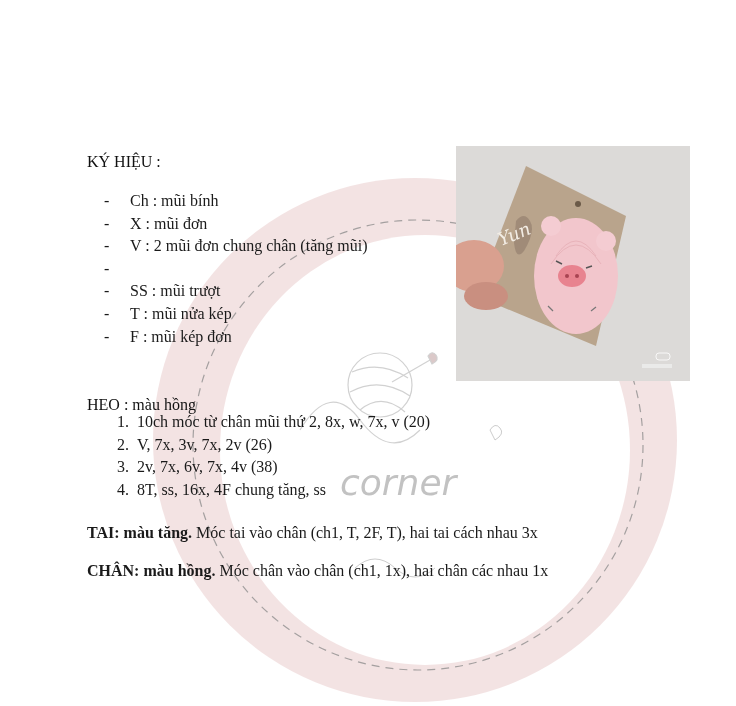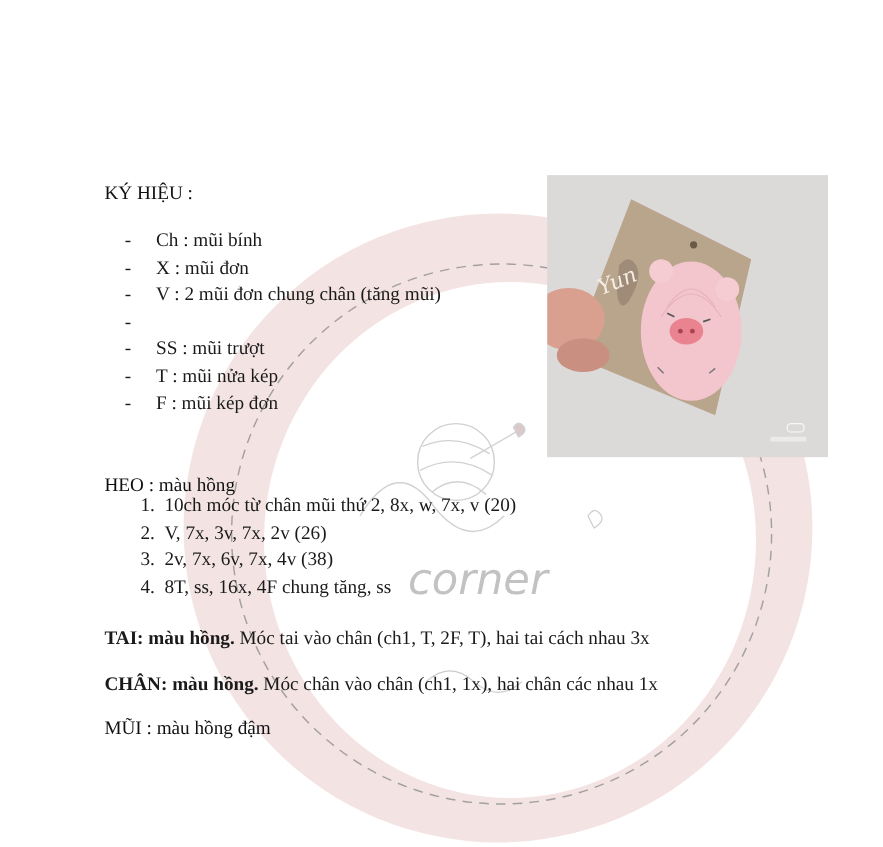--- a/index.html
+++ b/index.html
@@ -104,23 +104,22 @@
     <li>
         <span class="num">3.</span>
         <span>2v, 7x, 6v, 7x, 4v (38)</span>
       </li>
     <li>
         <span class="num">4.</span>
         <span>8T, ss, 16x, 4F chung tăng, ss</span>
       </li>
   </ol>
 
-  <div class="para" style="top:524px;"><b>TAI: màu hồng.</b><span> Móc tai vào chân (ch1, T, 2F, T), hai tai cách nhau 3x</span></div>
+  <div class="para" style="top:524px;"><b>TAI: màu tăng.</b><span> Móc tai vào chân (ch1, T, 2F, T), hai tai cách nhau 3x</span></div>
   <div class="para" style="top:562px;"><b>CHÂN: màu hồng.</b><span> Móc chân vào chân (ch1, 1x), hai chân các nhau 1x</span></div>
-  <div class="heading" style="top:599px;">MŨI : màu hồng đậm</div>
 
   <div class="photo">
     <svg width="234" height="235" viewBox="0 0 234 235">
       <rect width="234" height="235" fill="#dcdad8"></rect>
 
       <g>
         <polygon points="70,20 170,70 140,200 20,150" fill="#b9a48c"></polygon>
         <circle cx="122" cy="58" r="3" fill="#6b5a48"></circle>
         <path d="M60 75 q8 -10 14 0 q6 10 -6 30 q-8 10 -10 -8" fill="#8f7b6a" opacity="0.6"></path>
         <text x="45" y="100" font-family="DejaVu Serif, serif" font-style="italic" font-size="18" fill="#f3ede5" transform="rotate(-22 45 100)">Yun</text>

